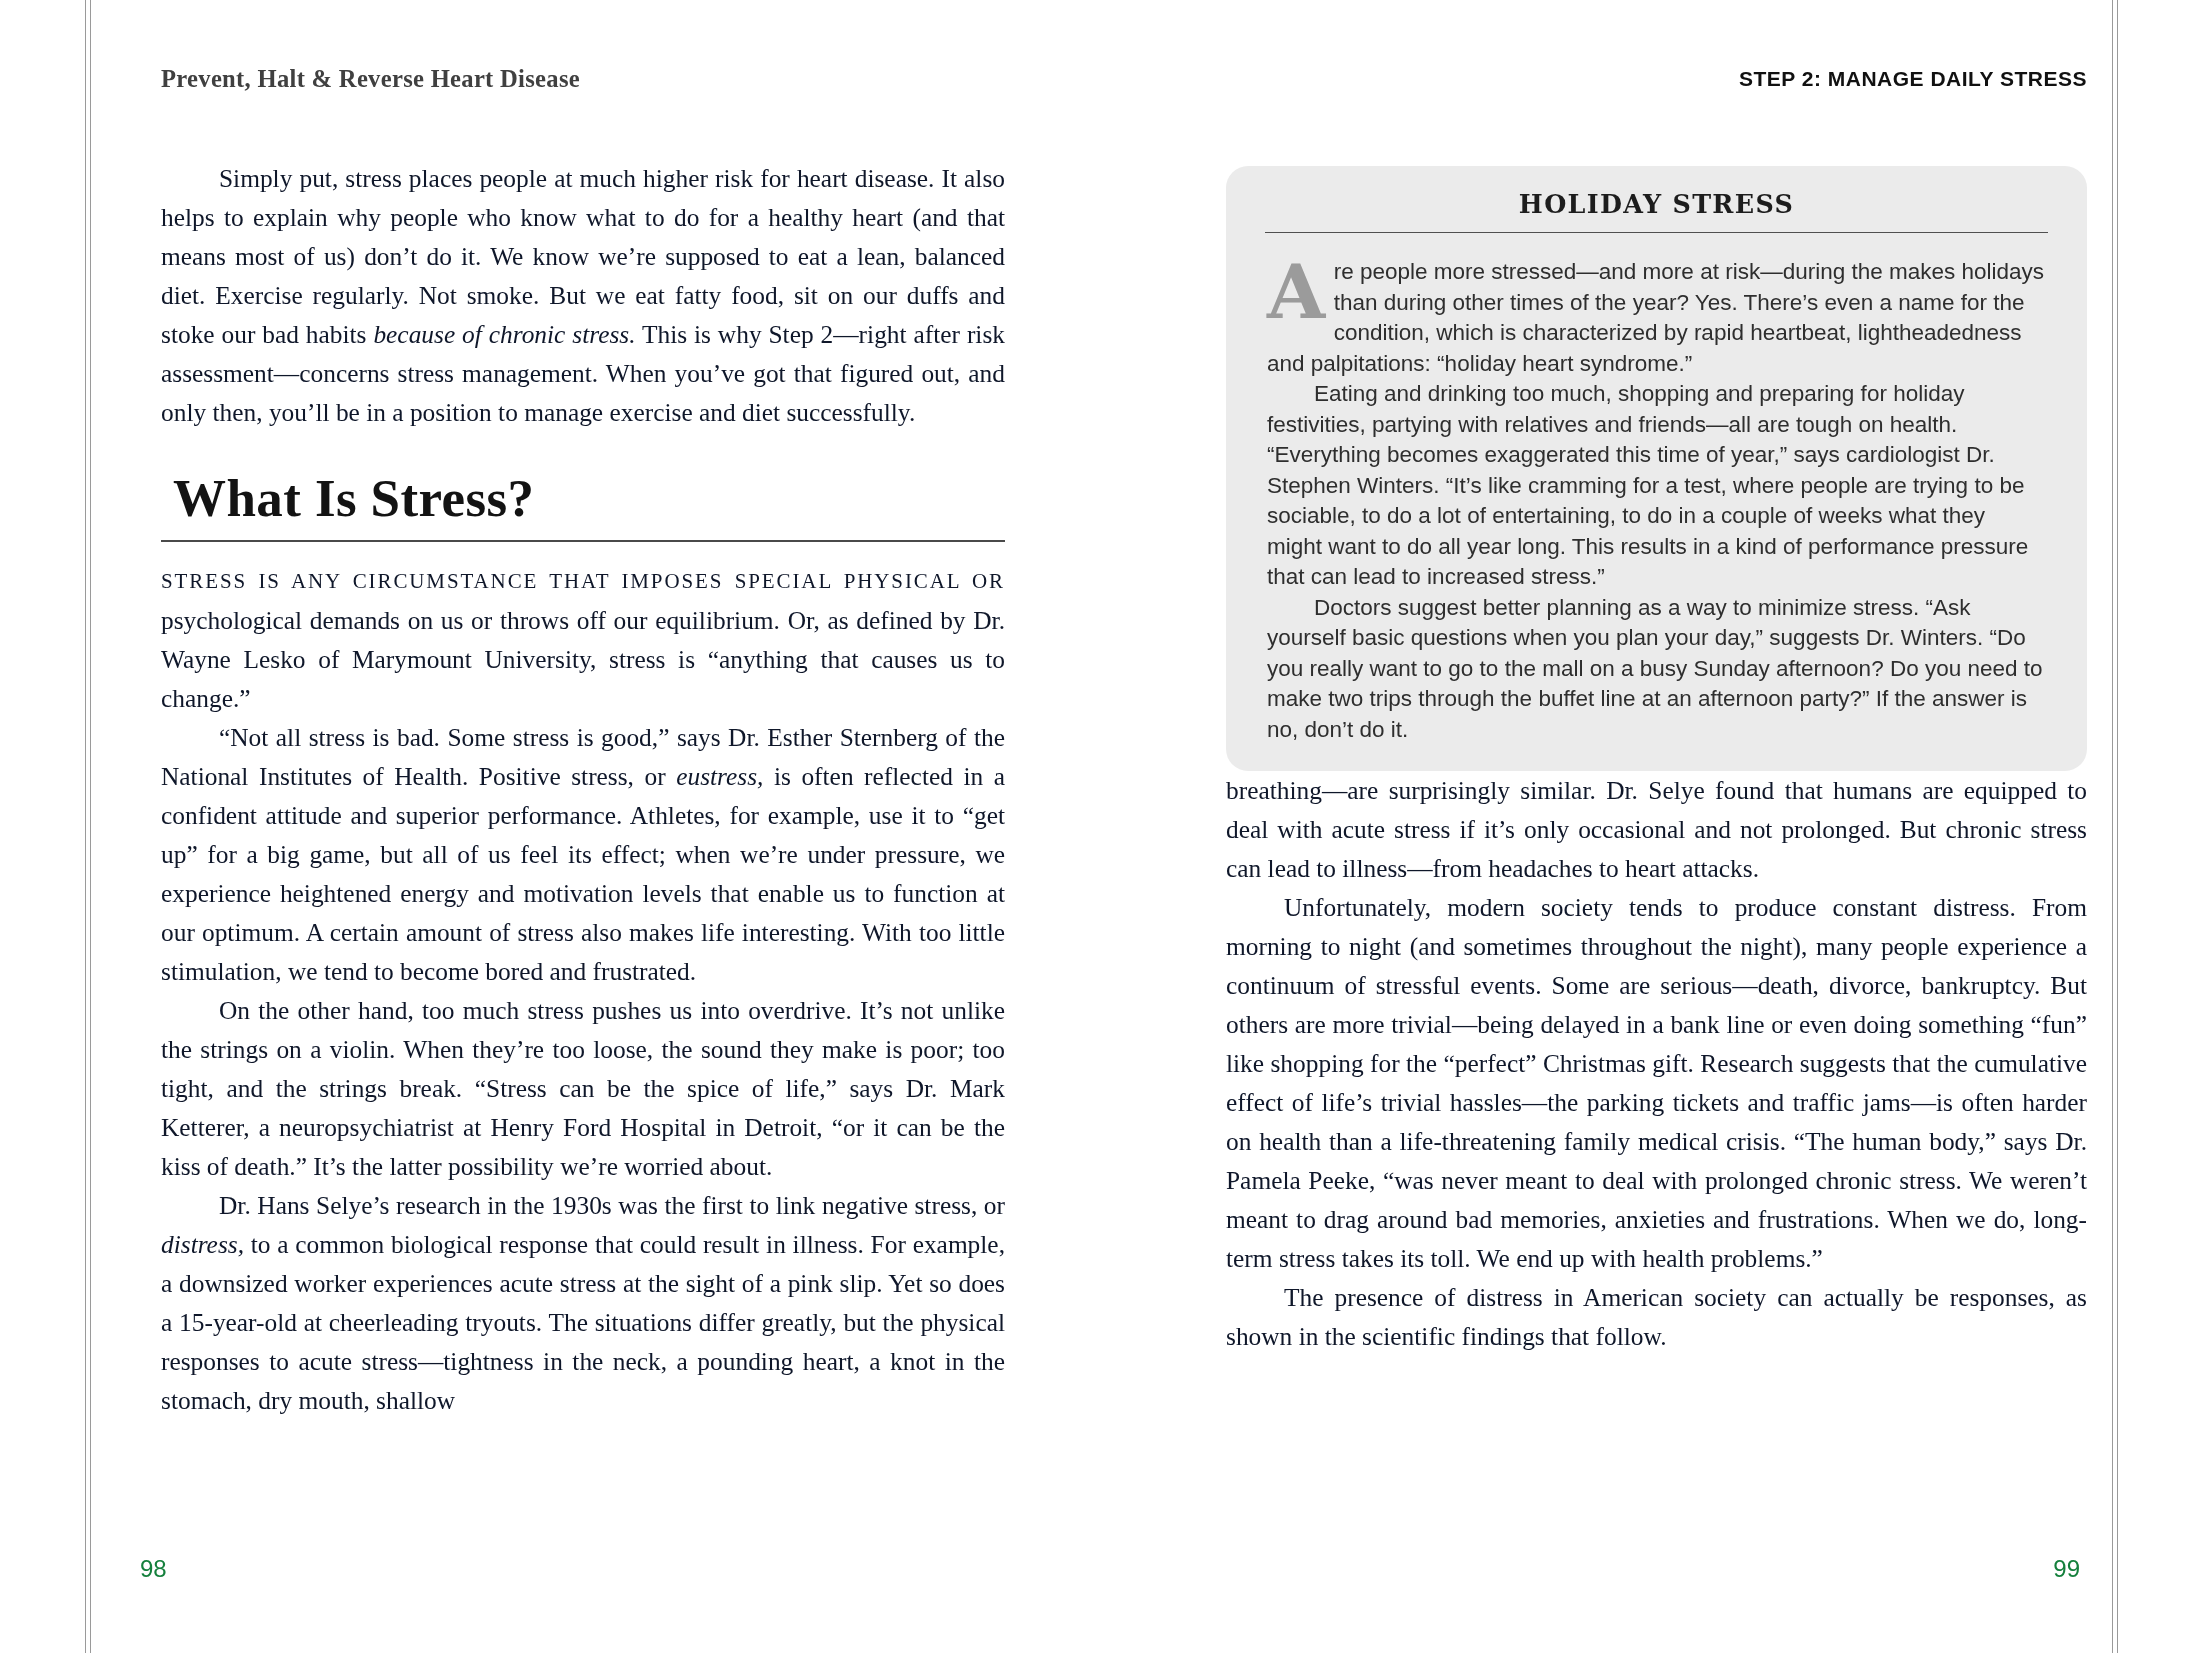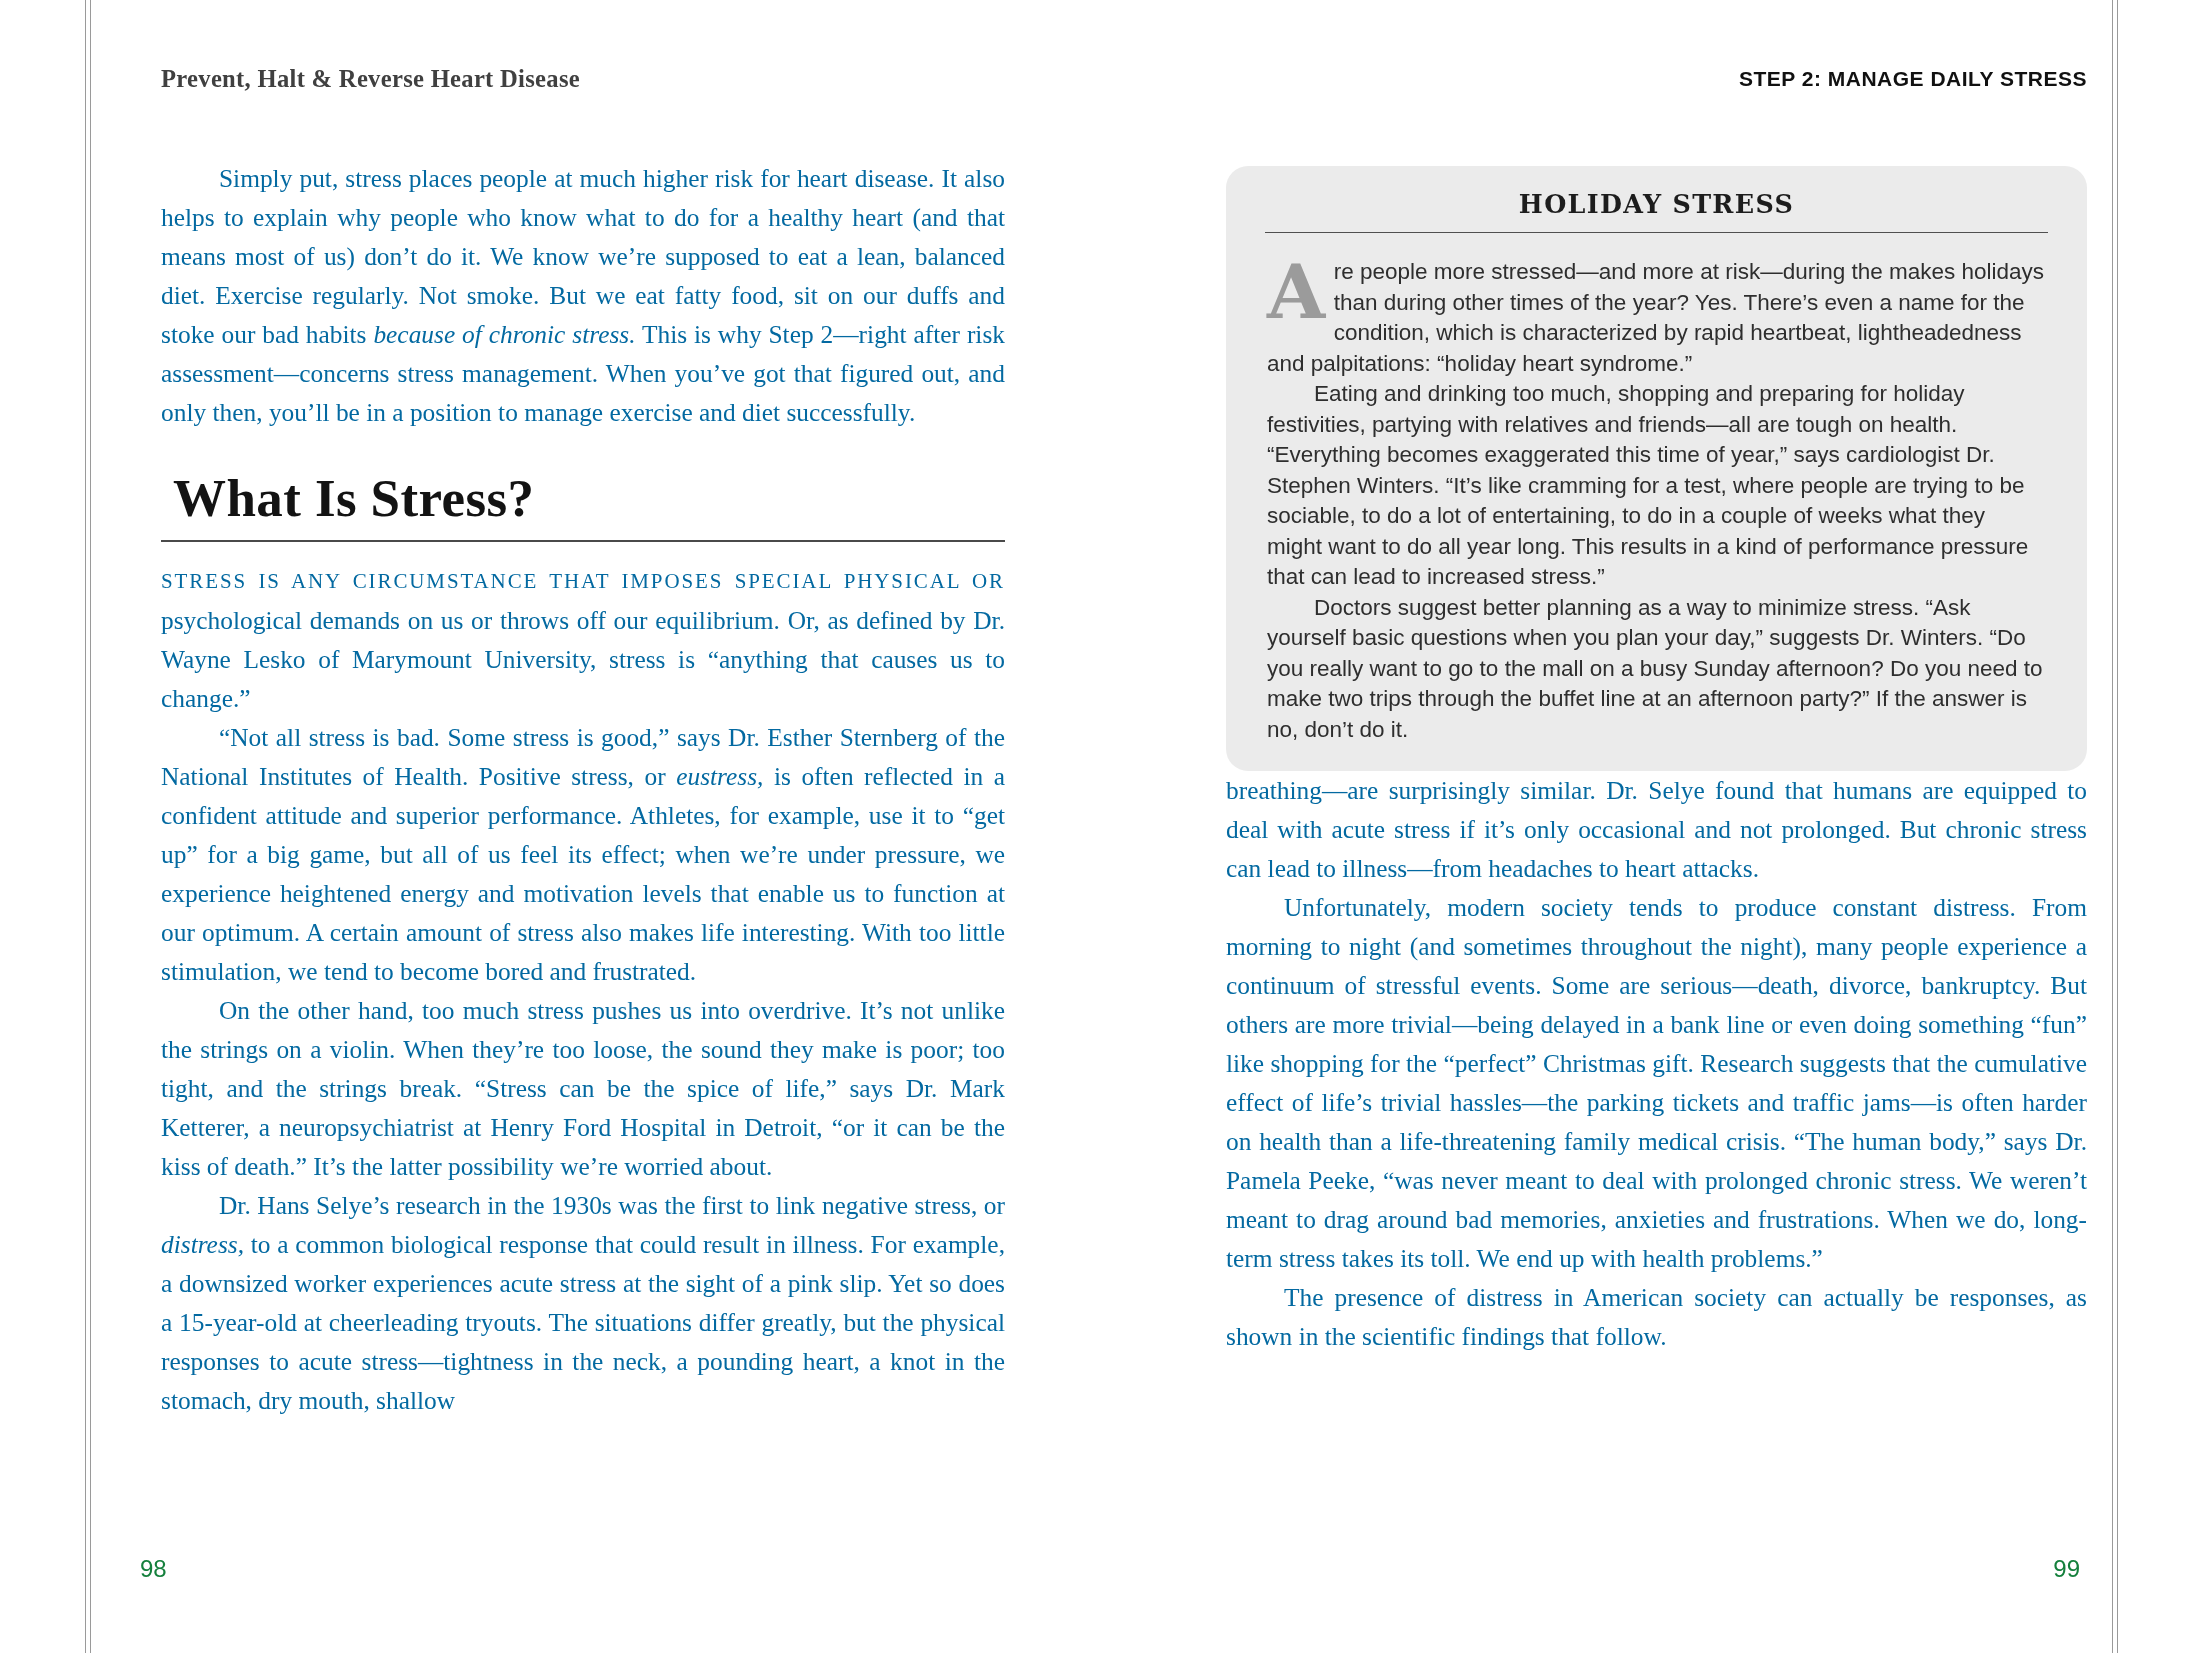--- a/index.html
+++ b/index.html
@@ -32,21 +32,21 @@
   }
   .running-head-right {
     margin-top: 66px;
     font-family: "Liberation Sans", sans-serif;
     font-weight: bold; font-size: 21px; line-height: 25.4px;
     letter-spacing: 0.5px; text-align: right; color: #111;
   }
 
   p.body {
     margin: 0; font-size: 25.4px; line-height: 39px;
-    text-align: justify; color: #0369a1;
+    text-align: justify; color: #0f172a;
   }
   p.body.first { margin-top: 66px; }
   .indent { text-indent: 58px; }
   em { font-style: italic; }
 
   .section-heading {
     margin: 38px 0 0 12px;
     font-family: "Liberation Serif", serif;
     font-weight: bold; font-size: 53px; line-height: 56px;
     letter-spacing: 0.4px; color: #131313;

